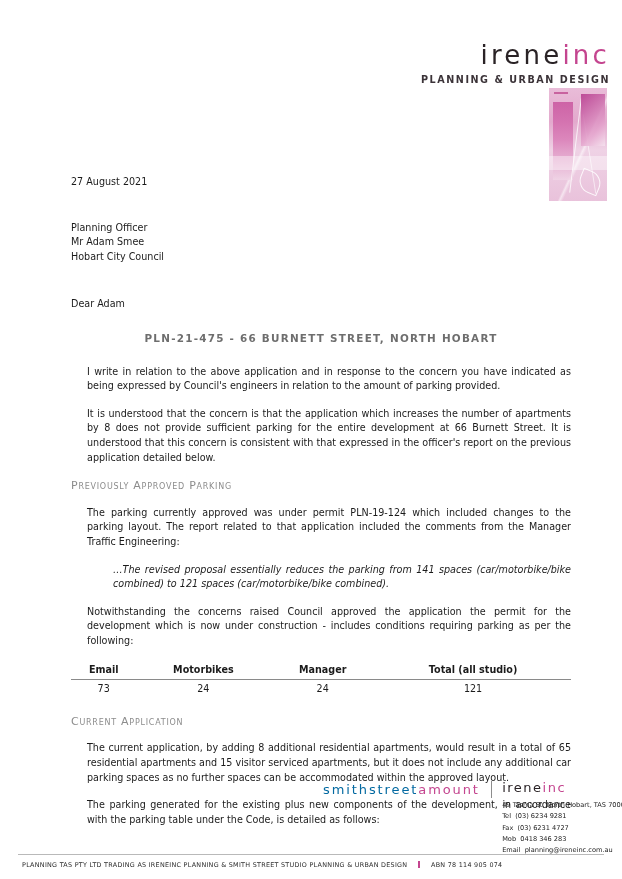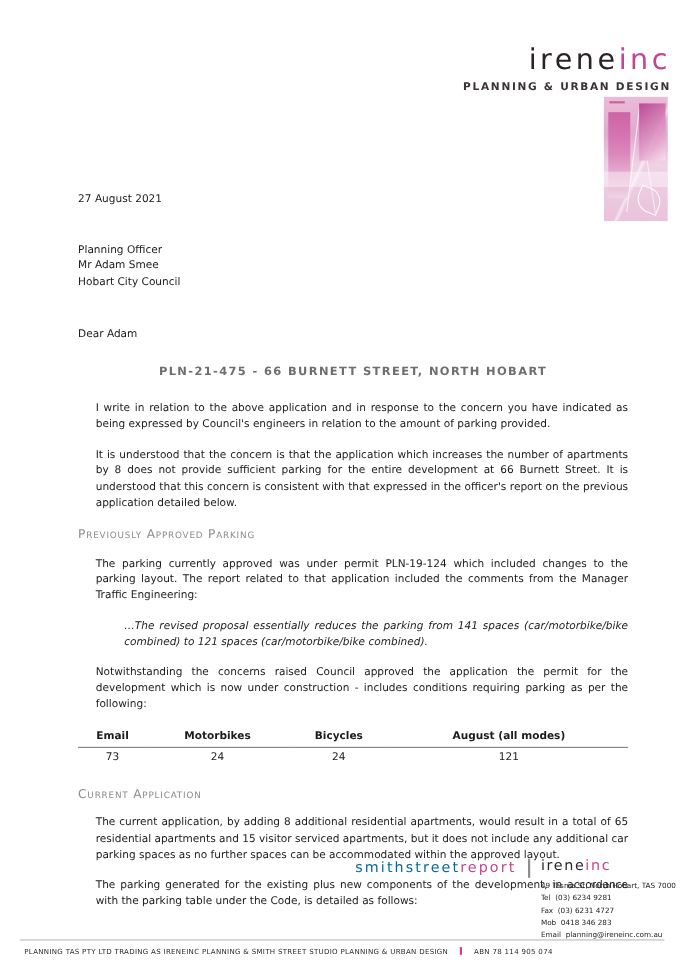--- a/index.html
+++ b/index.html
@@ -290,22 +290,22 @@
 
     <p class="quote">…The revised proposal essentially reduces the parking from 141 spaces (car/motorbike/bike combined) to 121 spaces (car/motorbike/bike combined).</p>
 
     <p class="body-para">Notwithstanding the concerns raised Council approved the application the permit for the development which is now under construction - includes conditions requiring parking as per the following:</p>
 
     <table class="parking">
       <thead>
         <tr>
           <th>Email</th>
           <th>Motorbikes</th>
-          <th>Bicycles</th>
-          <th>August (all modes)</th>
+          <th>Manager</th>
+          <th>Total (all studio)</th>
         </tr>
       </thead>
       <tbody>
         <tr>
           <td>73</td>
           <td>24</td>
           <td>24</td>
           <td>121</td>
         </tr>
       </tbody>
@@ -314,21 +314,21 @@
     <h2 class="section-head">Current Application</h2>
 
     <p class="body-para">The current application, by adding 8 additional residential apartments, would result in a total of 65 residential apartments and 15 visitor serviced apartments, but it does not include any additional car parking spaces as no further spaces can be accommodated within the approved layout.</p>
     <p class="body-para">The parking generated for the existing plus new components of the development, in accordance with the parking table under the Code, is detailed as follows:</p>
 
   </div>
 
   <div id="footer">
 
     <div class="foot-brands">
-      <div class="sss"><span class="dark">smithstreet</span><span class="pink">report</span></div>
+      <div class="sss"><span class="dark">smithstreet</span><span class="pink">amount</span></div>
 
       <div class="foot-div"></div>
 
       <div class="foot-right">
         <div class="foot-logo"><span class="irene">irene</span><span class="inc">inc</span></div>
 
         <div class="contact">
           <div>49 Tasma St, North Hobart, TAS 7000</div>
           <div><span class="lbl">Tel</span>&nbsp;&nbsp;<span>(03) 6234 9281</span></div>
           <div><span class="lbl">Fax</span>&nbsp;&nbsp;<span>(03) 6231 4727</span></div>

